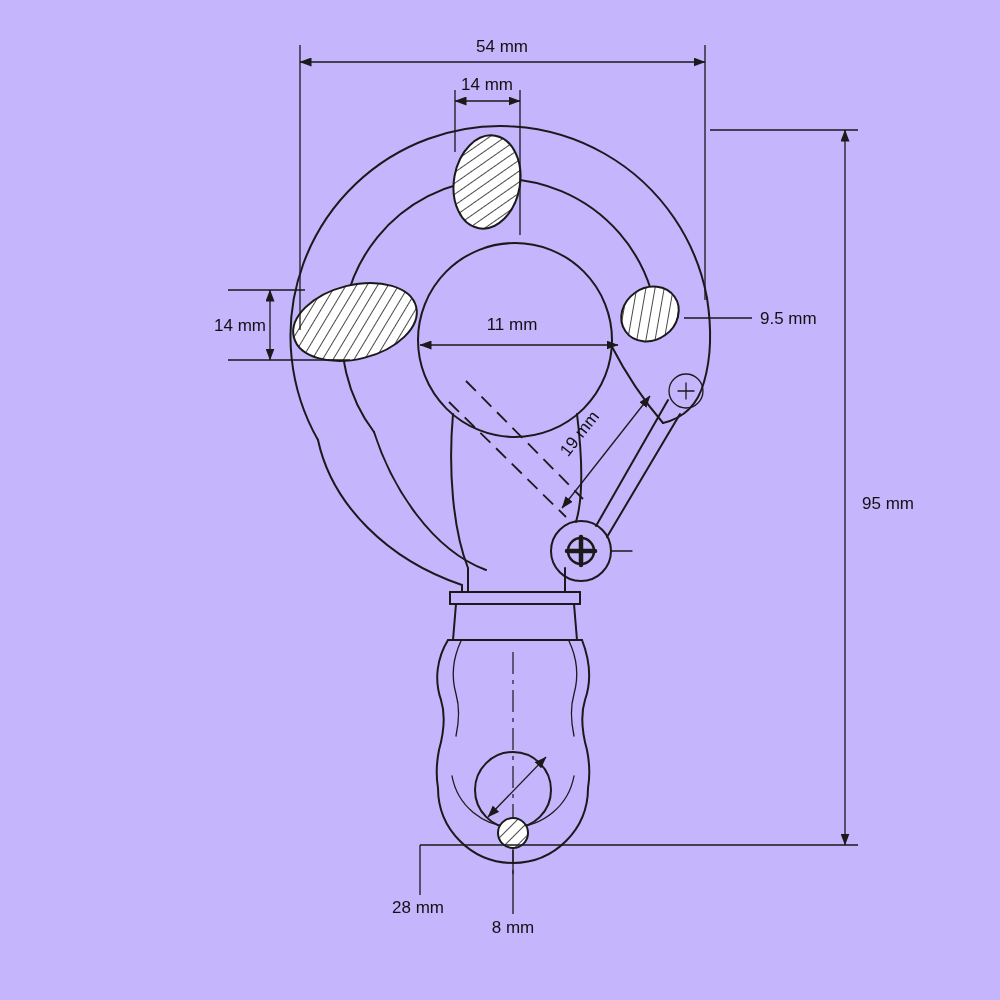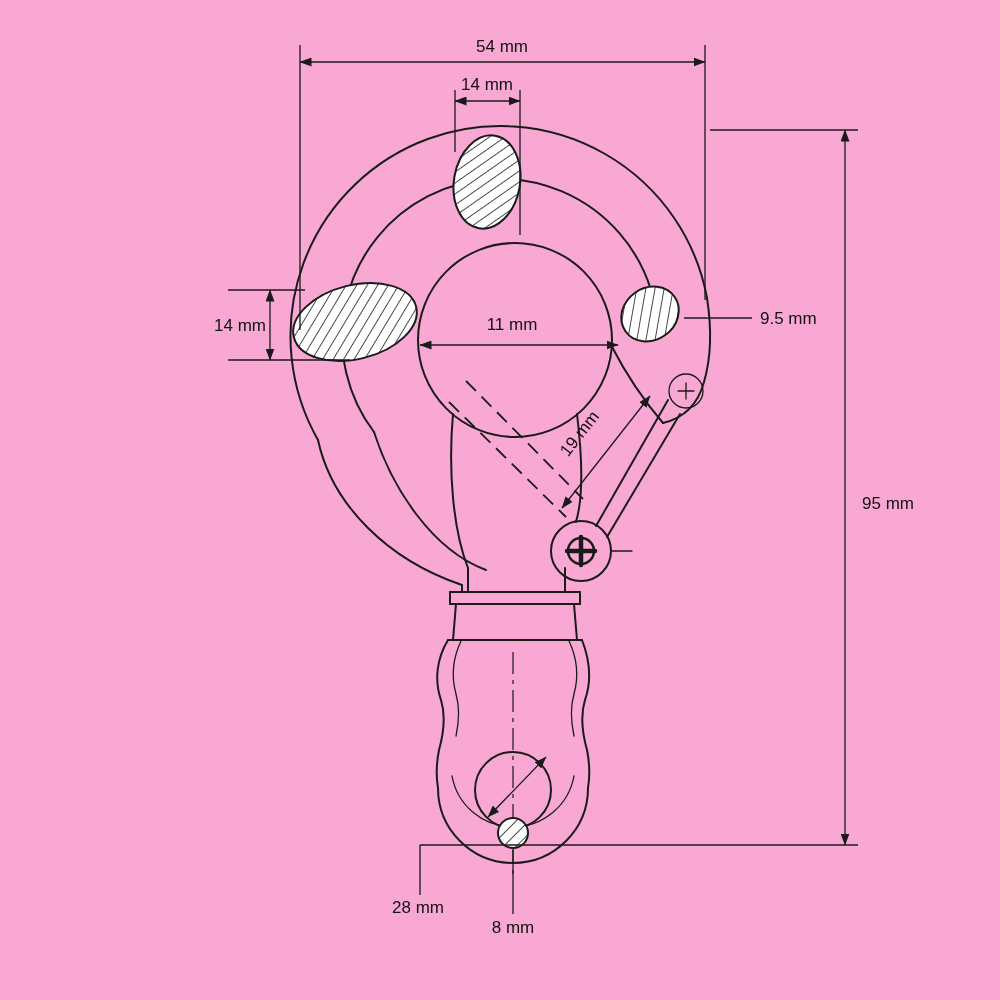--- a/index.html
+++ b/index.html
@@ -4,21 +4,21 @@
 <style>
   html, body {
     margin: 0;
     padding: 0;
     background: #ffffff;
   }
   .stage {
     position: relative;
     width: 1000px;
     height: 1000px;
-    background: #f9a8d4;
+    background: #c4b5fd;
     font-family: "Liberation Sans", sans-serif;
   }
   svg { display: block; }
   .ol { stroke: #1a1a1a; stroke-width: 2; fill: none; stroke-linecap: round; }
   .thin { stroke-width: 1.3; }
   .bold { stroke-width: 4.5; }
   .mid { stroke-width: 2.5; }
   .dash { stroke: #1a1a1a; stroke-width: 1.8; fill: none; stroke-dasharray: 14 8; }
   .cl { stroke: #1a1a1a; stroke-width: 1.2; fill: none; stroke-dasharray: 22 6 4 6; }
   .dl { stroke: #1a1a1a; stroke-width: 1.3; fill: none; }

